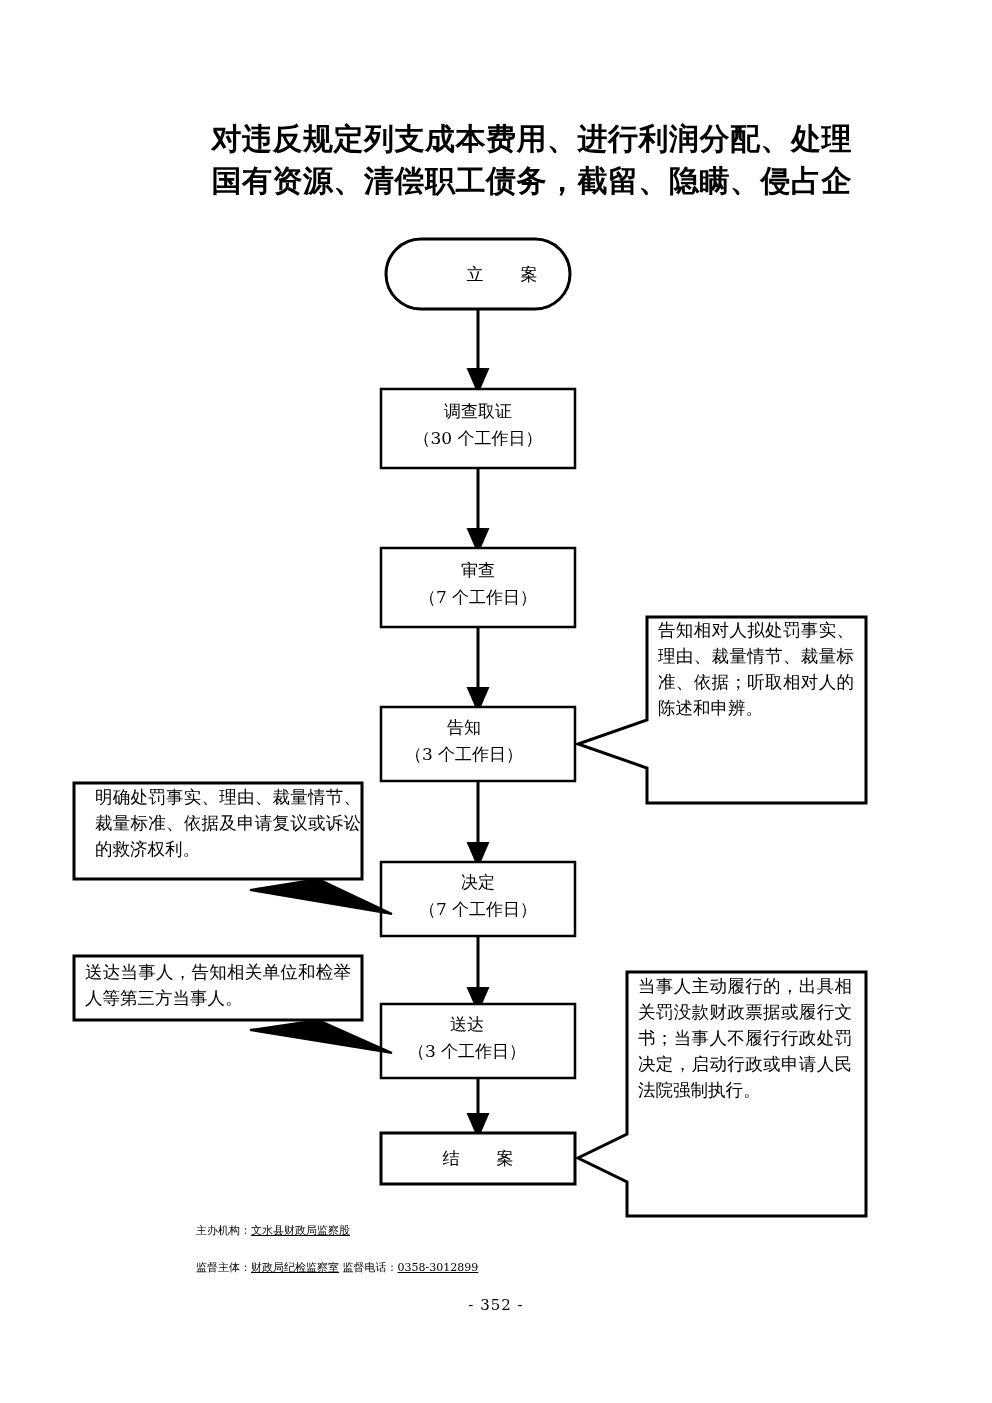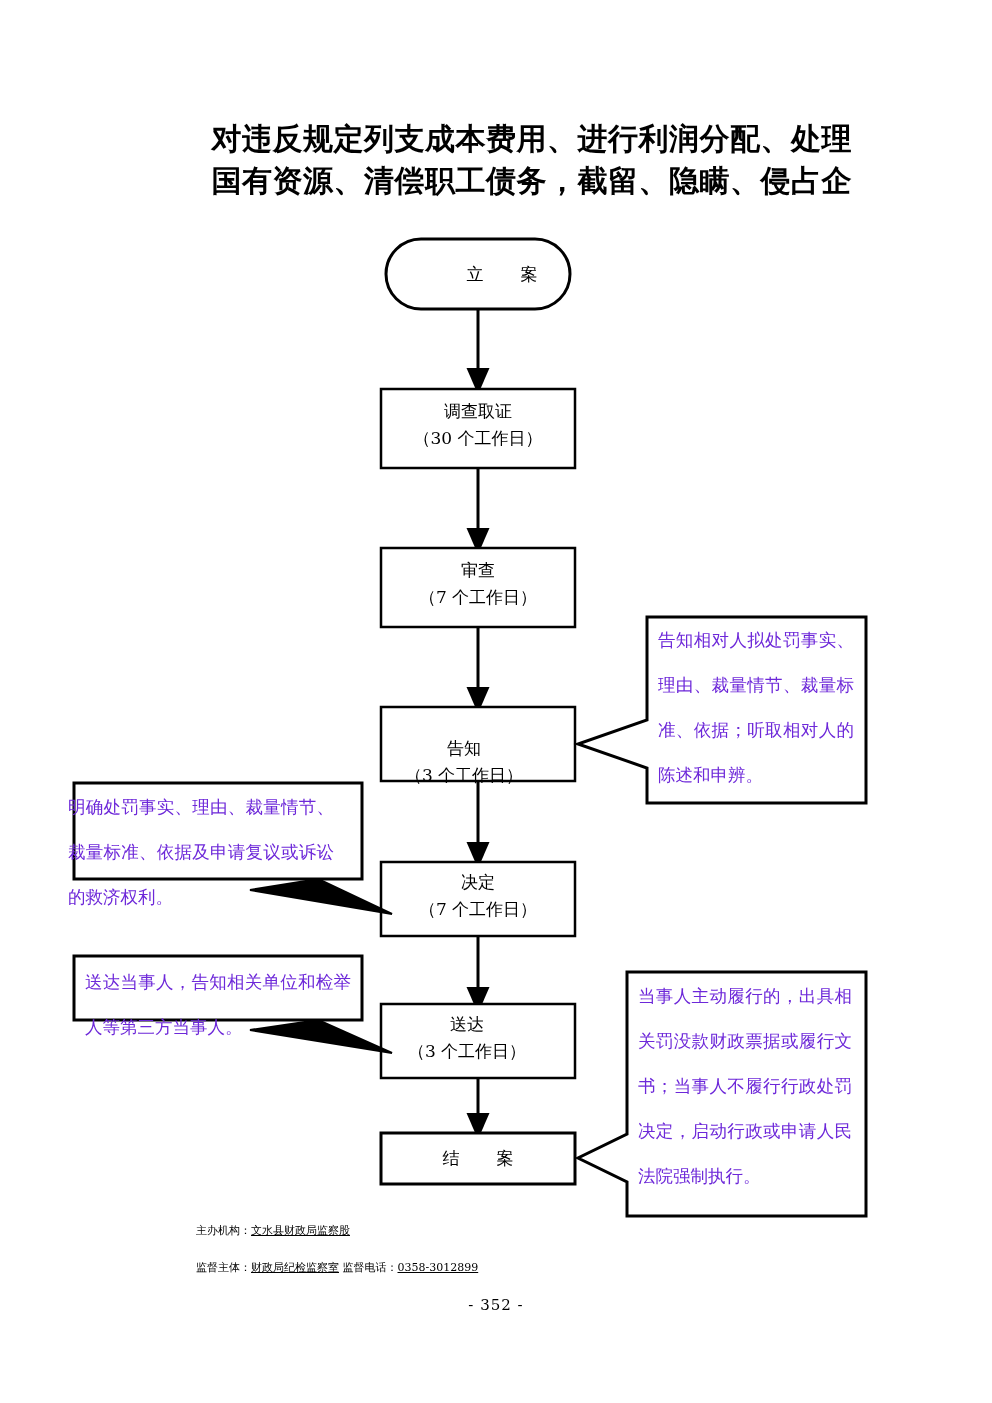--- a/index.html
+++ b/index.html
@@ -52,24 +52,24 @@
     line-height: 27px;
     color: #000;
     pointer-events: none;
   }
   .node-text .l1 { display: block; }
   .node-text .l2 { display: block; }
   .node-wide { letter-spacing: 10px; text-indent: 10px; }
 
   .callout-text {
     position: absolute;
-    font-family: Liberation Sans, sans-serif;
+    font-family: Liberation Mono, monospace;
     font-size: 17.5px;
-    line-height: 45px;
-    color: #6d28d9;
+    line-height: 26px;
+    color: #000000;
     text-align: justify;
     text-align-last: left;
     pointer-events: none;
   }
 
   
   .footer-line {
     position: absolute;
     font-family: "DejaVu Serif", "Liberation Serif", serif;
     font-size: 11px;
@@ -150,42 +150,42 @@
   <div class="node-text" style="left:381px; top:398px; width:194px;">
     <span class="l1">调查取证</span>
     <span class="l2">（30 个工作日）</span>
   </div>
 
   <div class="node-text" style="left:381px; top:557px; width:194px;">
     <span class="l1">审查</span>
     <span class="l2">（7 个工作日）</span>
   </div>
 
-  <div class="node-text" style="left:381px; top:735px; width:166px;">
+  <div class="node-text" style="left:381px; top:714px; width:166px;">
     <span class="l1">告知</span>
     <span class="l2">（3 个工作日）</span>
   </div>
 
   <div class="node-text" style="left:381px; top:869px; width:194px;">
     <span class="l1">决定</span>
     <span class="l2">（7 个工作日）</span>
   </div>
 
   <div class="node-text" style="left:381px; top:1011px; width:172px;">
     <span class="l1">送达</span>
     <span class="l2">（3 个工作日）</span>
   </div>
 
   <div class="node-text" style="left:381px; top:1145px; width:194px;">
     <span class="l1 node-wide">结　案</span>
   </div>
 
   <div class="callout-text" style="left:658px; top:618px; width:196px;">告知相对人拟处罚事实、理由、裁量情节、裁量标准、依据；听取相对人的陈述和申辨。</div>
 
-  <div class="callout-text" style="left:68px; top:785px; width:266px;">明确处罚事实、理由、裁量情节、裁量标准、依据及申请复议或诉讼的救济权利。</div>
+  <div class="callout-text" style="left:95px; top:785px; width:266px;">明确处罚事实、理由、裁量情节、裁量标准、依据及申请复议或诉讼的救济权利。</div>
 
   <div class="callout-text" style="left:85px; top:960px; width:266px;">送达当事人，告知相关单位和检举人等第三方当事人。</div>
 
   <div class="callout-text" style="left:638px; top:974px; width:214px;">当事人主动履行的，出具相关罚没款财政票据或履行文书；当事人不履行行政处罚决定，启动行政或申请人民法院强制执行。</div>
 
   <div class="footer-line" style="left:196px; top:1219px;">
     <span>主办机构：</span><span class="u">文水县财政局监察股</span>
   </div>
 
   <div class="footer-line" style="left:196px; top:1256px;">

